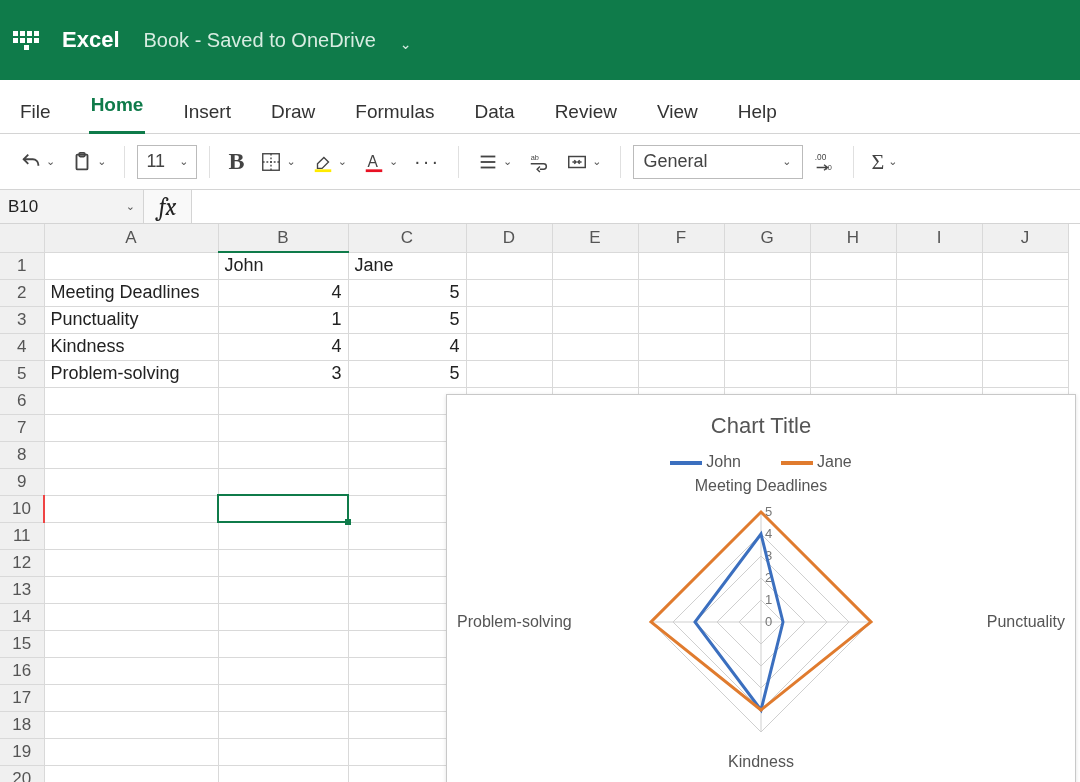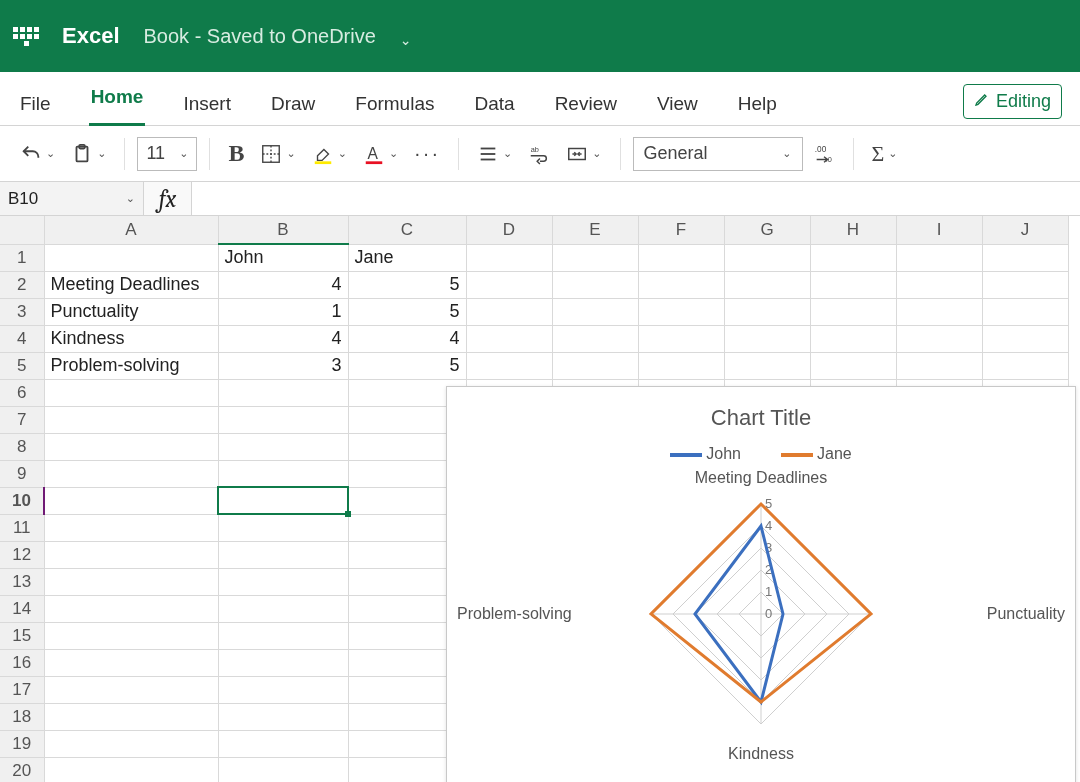--- a/index.html
+++ b/index.html
@@ -1,19 +1,19 @@
 <!DOCTYPE html>
 <html><head>
 <meta charset="utf-8">
 <style>
   * { box-sizing: border-box; margin: 0; padding: 0; font-family: "Segoe UI", Arial, sans-serif; }
   body { width: 1080px; height: 782px; background: #fff; overflow: hidden; font-size: 14px; color: #222; }
 
   
-  .titlebar { background: #0f7b4a; height: 72px; display: flex; align-items: center; padding: 0 12px; color: #fff; }
+  .titlebar { background: #0f7b4a; height: 80px; display: flex; align-items: center; padding: 0 12px; color: #fff; }
   .app-launcher { width: 28px; height: 28px; display: flex; flex-wrap: wrap; align-content: center; justify-content: center; gap: 2px; margin-right: 22px; cursor: pointer; }
   .app-launcher span { width: 5px; height: 5px; background: #fff; }
   .app-name { font-weight: 700; font-size: 22px; margin-right: 24px; }
   .doc-name { font-size: 20px; color: #d7ece1; display: flex; align-items: flex-end; gap: 24px; }
   .search-wrap { margin-left: 62px; background: #2b8f62; border-radius: 4px; height: 44px; width: 600px; display: flex; align-items: center; padding: 0 16px; color: #d0e9db; font-size: 20px; gap: 14px; }
   .search-icon svg { width: 20px; height: 20px; stroke: #d0e9db; fill: none; stroke-width: 2; }
 
   
   .ribbon-tabs { height: 54px; background: #fff; border-bottom: 1px solid #d4d4d4; display: flex; align-items: flex-end; padding: 0 18px; gap: 36px; font-size: 19px; color: #333; }
   .ribbon-tabs .tab { padding: 8px 2px 10px 2px; cursor: pointer; }
@@ -42,21 +42,21 @@
   
   .grid-area { position: relative; }
   table.grid { border-collapse: collapse; table-layout: fixed; }
   table.grid th, table.grid td { border: 1px solid #d9d9d9; font-weight: 400; }
   table.grid th.corner { background: #f0f0f0; width: 44px; height: 28px; border-top: none; border-left: none;}
   table.grid th.colh { background: #f0f0f0; height: 28px; text-align: center; font-size: 17px; color: #555; border-top:none;}
   table.grid th.rowh { background: #f0f0f0; width: 44px; text-align: center; font-size: 17px; color: #555; border-left:none;}
   table.grid td { height: 27px; padding: 0 6px; font-size: 18px; background: #fff; vertical-align: middle;}
   .colA{width:174px;} .colB{width:130px;} .colC{width:118px;} .colD, .colE, .colF, .colG, .colH, .colI, .colJ{width:86px;}
   th.colh.sel { background:#d6d6d6; color:#0f7b4a; border-bottom:2px solid #0f7b4a; }
-  th.rowh.sel { background:#d6d6d6; color:#0f7b4a; font-weight:700; border-right:2px solid #701a75;margin-left:14px; }
+  th.rowh.sel { background:#d6d6d6; color:#0f7b4a; font-weight:400; border-right:2px solid #ef4444;margin-left:14px; }
   td.selcell { outline: 2px solid #0f7b4a; outline-offset: -1px; position: relative;}
   td.selcell::after{ content:""; position:absolute; right:-3px; bottom:-3px; width:6px; height:6px; background:#0f7b4a;}
   td.num { text-align: right; }
 
   
   .chart-box { position: absolute; left: 446px; top: 170px; width: 630px; height: 499px; background: #fff; border: 1px solid #c8c8c8; box-shadow: 0 1px 4px rgba(0,0,0,.12); }
   .chart-title { text-align: center; font-size: 22px; color: #555; margin-top: 18px; }
   .legend { display: flex; justify-content: center; gap: 40px; margin-top: 14px; font-size: 16px; color: #555;}
   .legend .sw { display:inline-block; width: 32px; height: 4px; vertical-align: middle; margin-right:4px;}
   .radar-wrap { position: relative; width: 100%; height: 290px;}
@@ -89,28 +89,20 @@
   <div class="tab">File</div>
   <div class="tab active">Home</div>
   <div class="tab">Insert</div>
   <div class="tab">Draw</div>
   <div class="tab">Formulas</div>
   <div class="tab">Data</div>
   <div class="tab">Review</div>
   <div class="tab">View</div>
   <div class="tab">Help</div>
   <div class="spacer"></div>
-  <div class="editing-btn">
-    <span class="pen-icon">
-      <svg viewBox="0 0 24 24">
-          <path d="M3 21l3-1 12-12-2-2L4 18l-1 3z"></path>
-        </svg>
-    </span>
-    <span>Editing</span>
-  </div>
 </div>
 
 <div class="ribbon-tools">
   <div class="tool">
     <span class="undo-icon">
       <svg class="icon-svg" viewBox="0 0 24 24" fill="none" stroke="#444" stroke-width="2">
           <path d="M9 14l-5-5 5-5"></path>
           <path d="M4 9h10a6 6 0 016 6v1"></path>
         </svg>
     </span>

